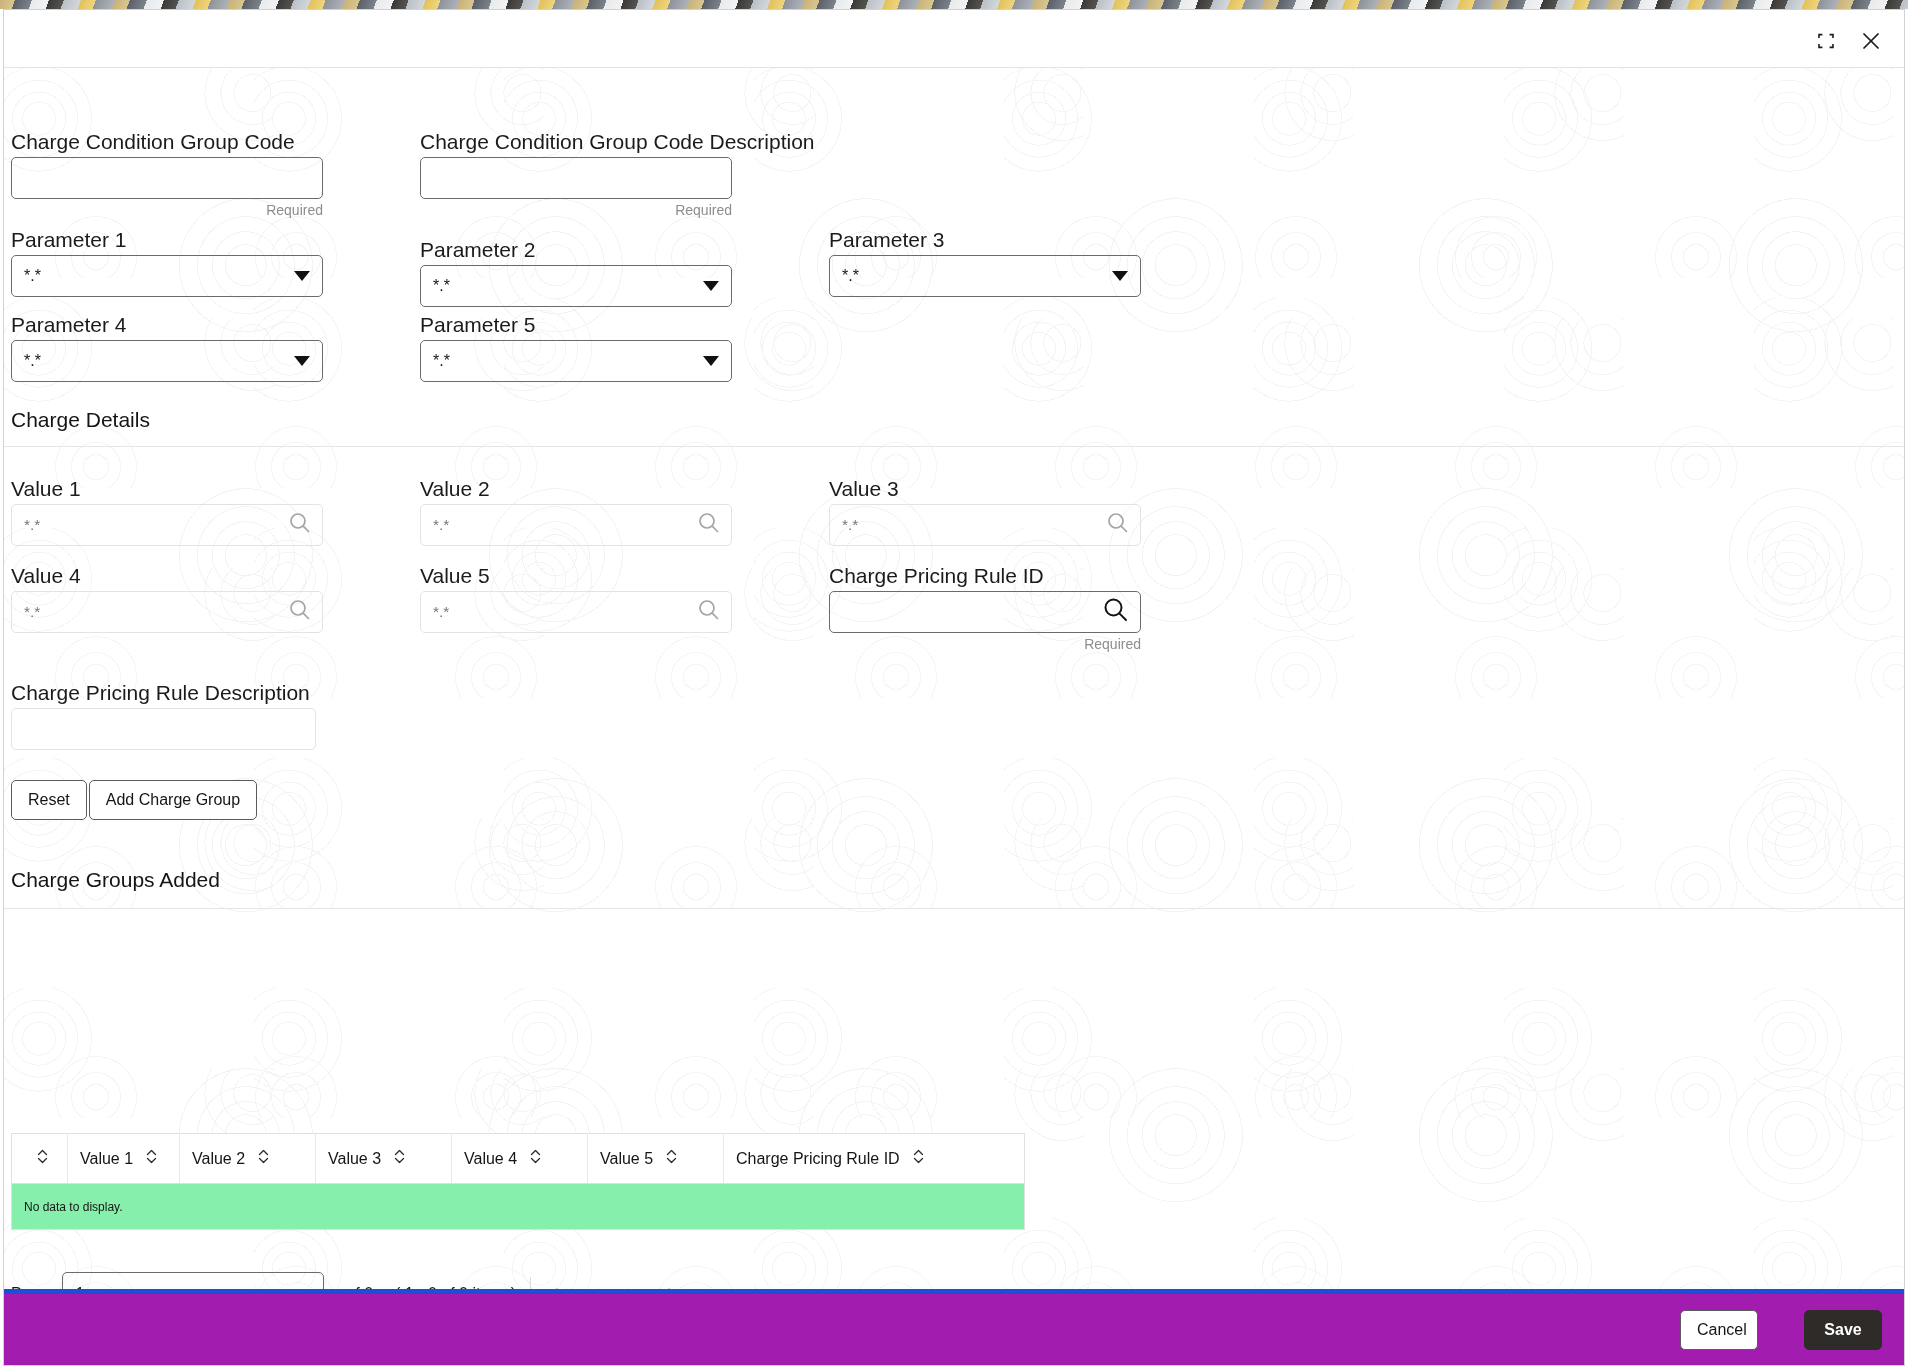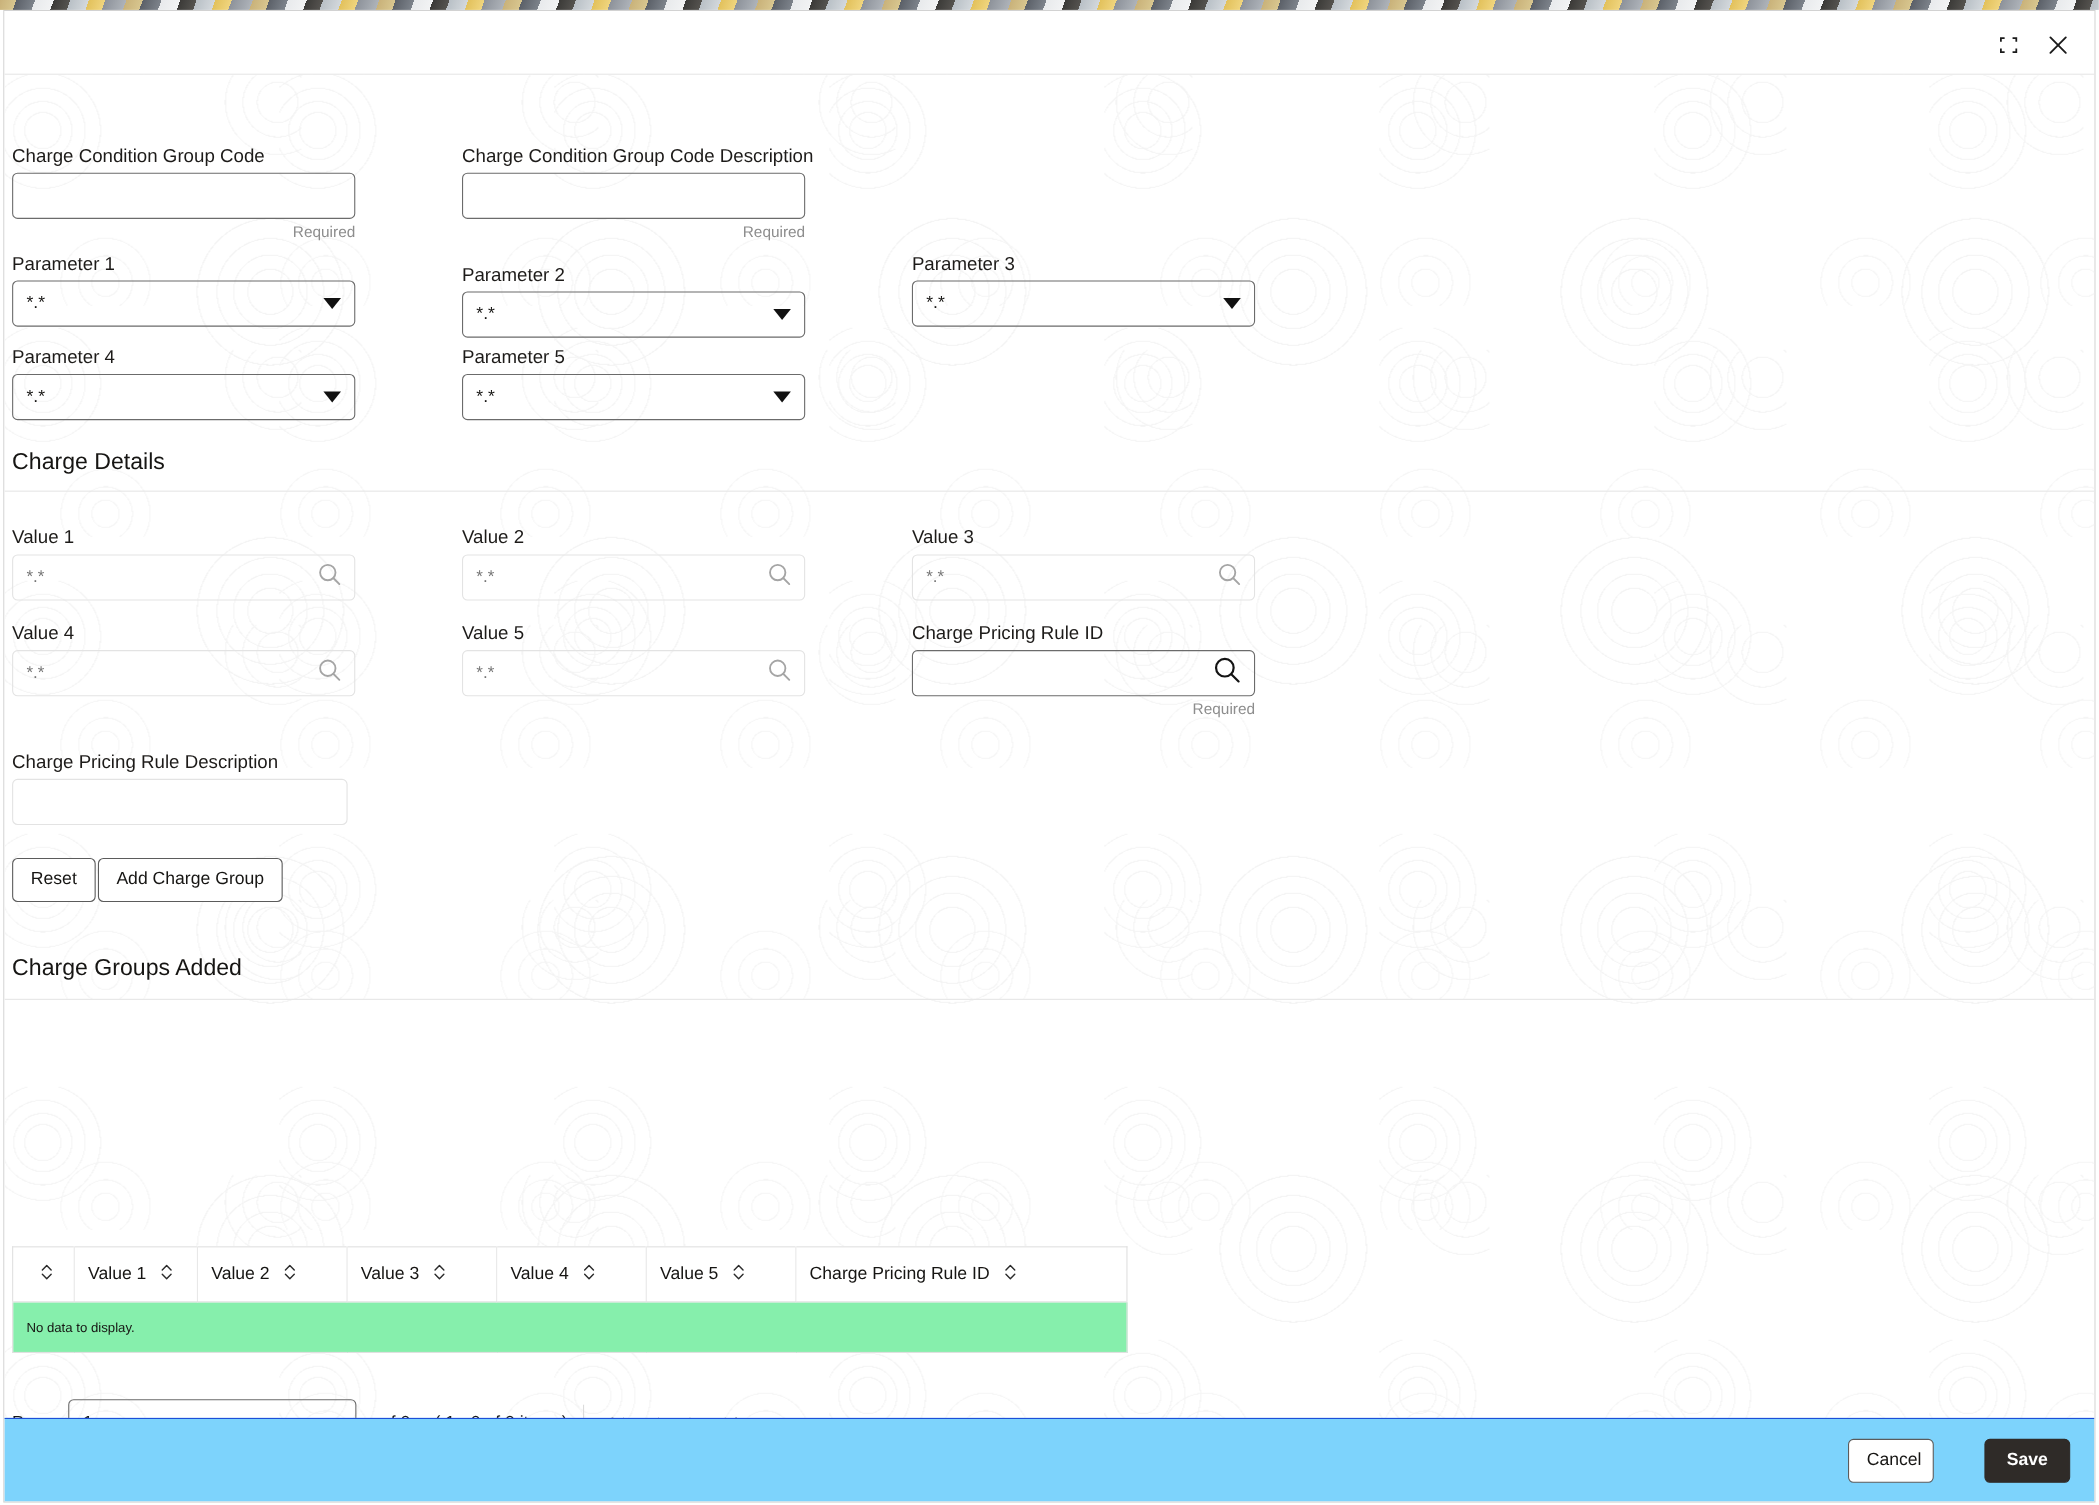--- a/index.html
+++ b/index.html
@@ -77,21 +77,21 @@
     padding: 0;
   }
 
   
   .col1 { left: 7px; }
   .col2 { left: 416px; }
   .col3 { left: 825px; }
 
   .field { position: absolute; width: 312px; }
   .field-label {
-    font-size: 17px; color: #1d1b19; margin-bottom: 6px;
+    font-size: 21px; color: #1d1b19; margin-bottom: 6px;
     white-space: nowrap; line-height: 19px;
   }
   .input-box {
     width: 312px; height: 42px;
     border: 1px solid #6b6b6b; border-radius: 5px;
     background: transparent;
     font-family: "Liberation Sans", sans-serif;
     font-size: 15.5px; color: #161513;
     padding: 0 12px;
     outline: none;
@@ -209,22 +209,22 @@
   .pg-nav {
     width: 34px; height: 34px;
     display: flex; align-items: center; justify-content: center;
     cursor: pointer; color: #8b8b8b;
   }
 
   
   #dialog-footer {
     position: absolute; left: 0; bottom: 0;
     width: 1900px; height: 76px;
-    border-top: 1px solid #1d4ed8;
-    background: #7dd3fc;
+    border-top: 5px solid #1d4ed8;
+    background: #a21caf;
     display: flex; align-items: center; justify-content: flex-end;
     padding-right: 22px; gap: 14px;
   }
   #cancel-button { width: 78px; }
   #save-button   { width: 78px; }
 </style>
 </head>
 <body>
 
 <div id="top-strip"></div>

